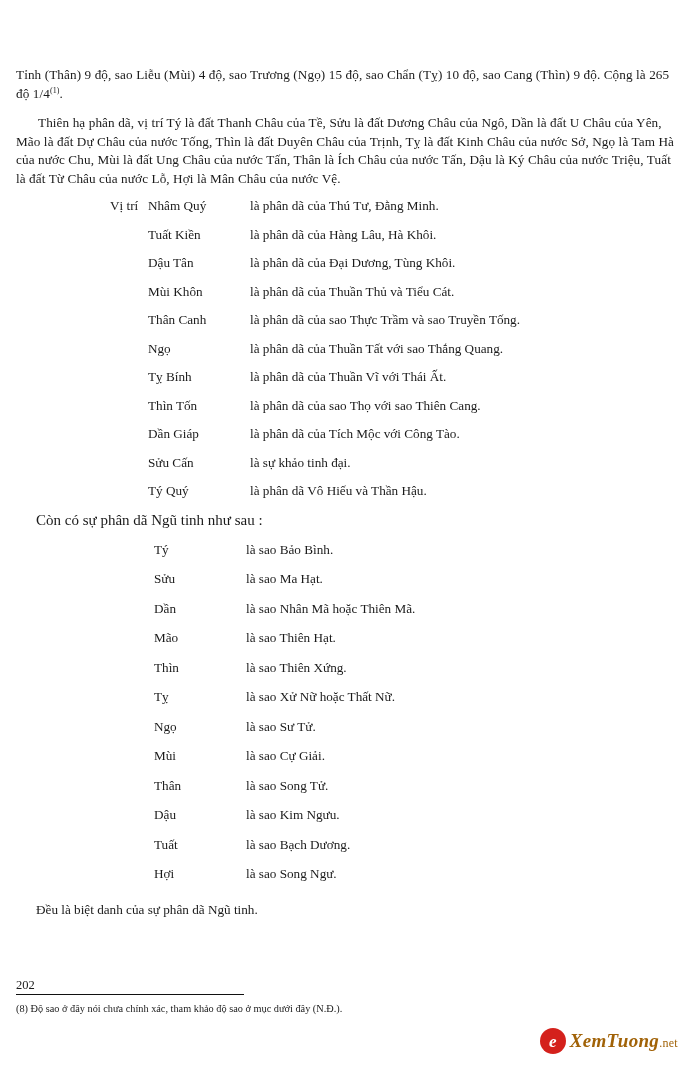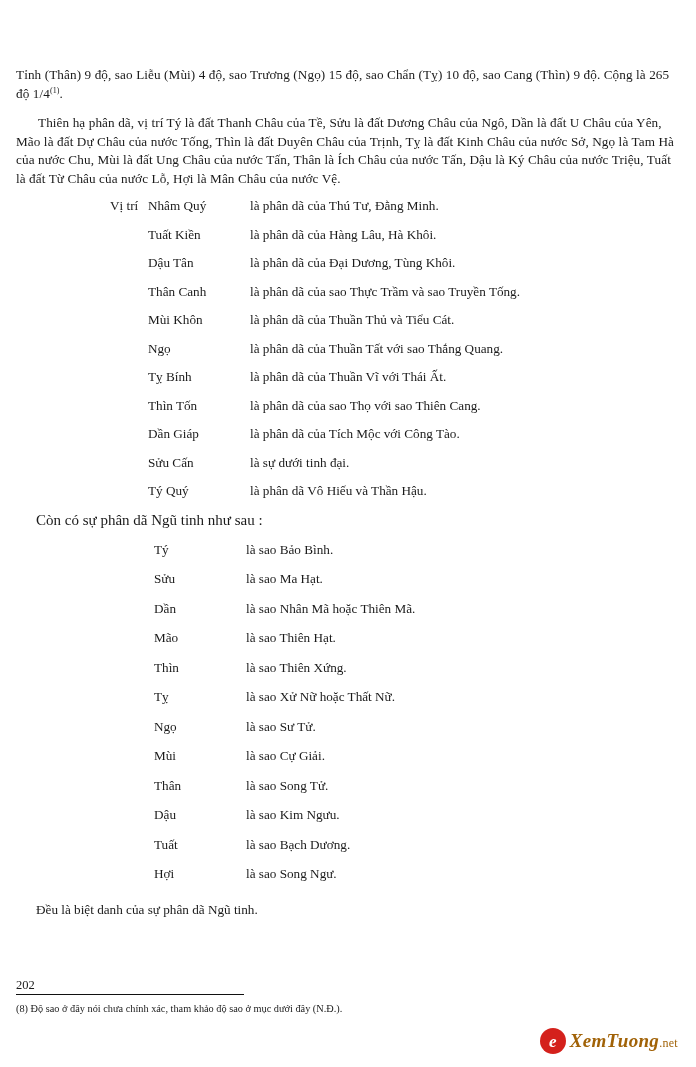--- a/index.html
+++ b/index.html
@@ -197,30 +197,30 @@
         <span class="key">Tuất Kiền</span>
         <span class="val">là phân dã của Hàng Lâu, Hà Khôi.</span>
       </div>
       <div class="row1">
         <span class="pre"></span>
         <span class="key">Dậu Tân</span>
         <span class="val">là phân dã của Đại Dương, Tùng Khôi.</span>
       </div>
       <div class="row1">
         <span class="pre"></span>
+        <span class="key">Mùi Khôn</span>
+        <span class="val">là phân dã của Thuần Thủ và Tiểu Cát.</span>
+      </div>
+      <div class="row1">
+        <span class="pre"></span>
         <span class="key">Thân Canh</span>
         <span class="val">là phân dã của sao Thực Trầm và sao Truyền Tống.</span>
       </div>
       <div class="row1">
         <span class="pre"></span>
-        <span class="key">Mùi Khôn</span>
-        <span class="val">là phân dã của Thuần Thủ và Tiểu Cát.</span>
-      </div>
-      <div class="row1">
-        <span class="pre"></span>
         <span class="key">Ngọ</span>
         <span class="val">là phân dã của Thuần Tất với sao Thắng Quang.</span>
       </div>
       <div class="row1">
         <span class="pre"></span>
         <span class="key">Tỵ Bính</span>
         <span class="val">là phân dã của Thuần Vĩ với Thái Ất.</span>
       </div>
       <div class="row1">
         <span class="pre"></span>
@@ -228,21 +228,21 @@
         <span class="val">là phân dã của sao Thọ với sao Thiên Cang.</span>
       </div>
       <div class="row1">
         <span class="pre"></span>
         <span class="key">Dần Giáp</span>
         <span class="val">là phân dã của Tích Mộc với Công Tào.</span>
       </div>
       <div class="row1">
         <span class="pre"></span>
         <span class="key">Sửu Cấn</span>
-        <span class="val">là sự dưới tinh đại.</span>
+        <span class="val">là sự khảo tinh đại.</span>
       </div>
       <div class="row1">
         <span class="pre"></span>
         <span class="key">Tý Quý</span>
         <span class="val">là phân dã Vô Hiếu và Thần Hậu.</span>
       </div>
     </div>
 
     <div class="midline">Còn có sự phân dã Ngũ tinh như sau :</div>
 

